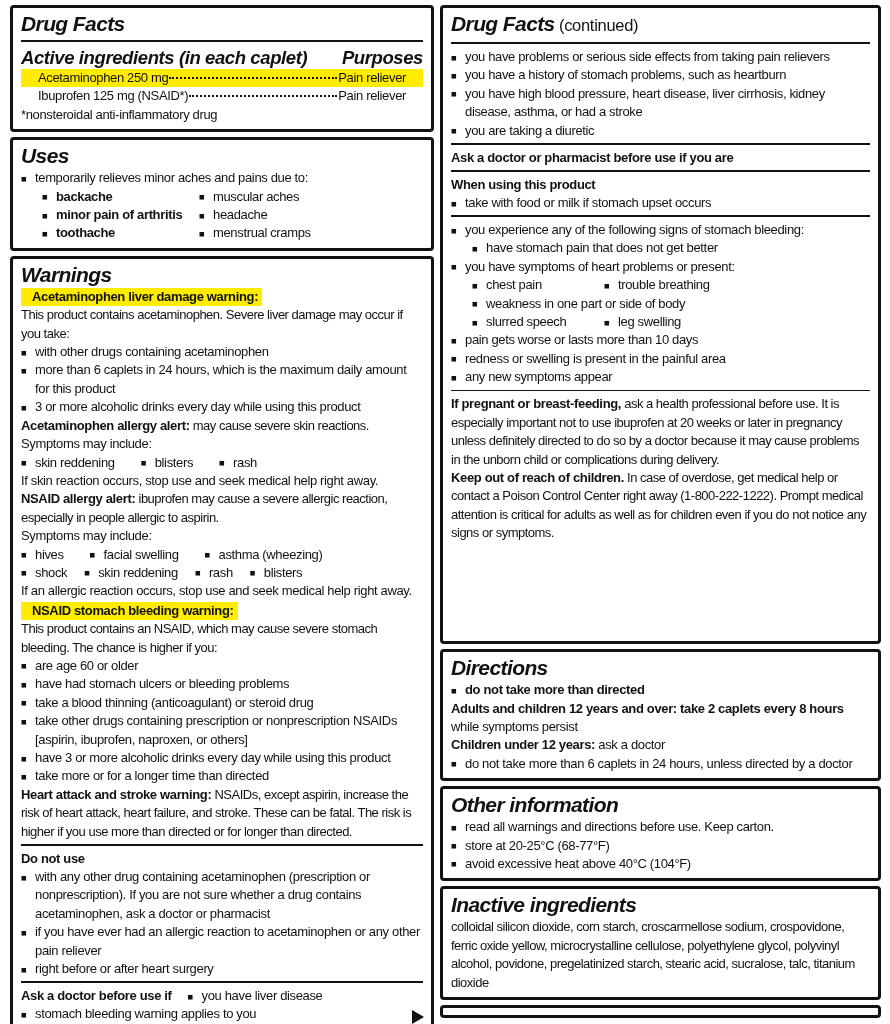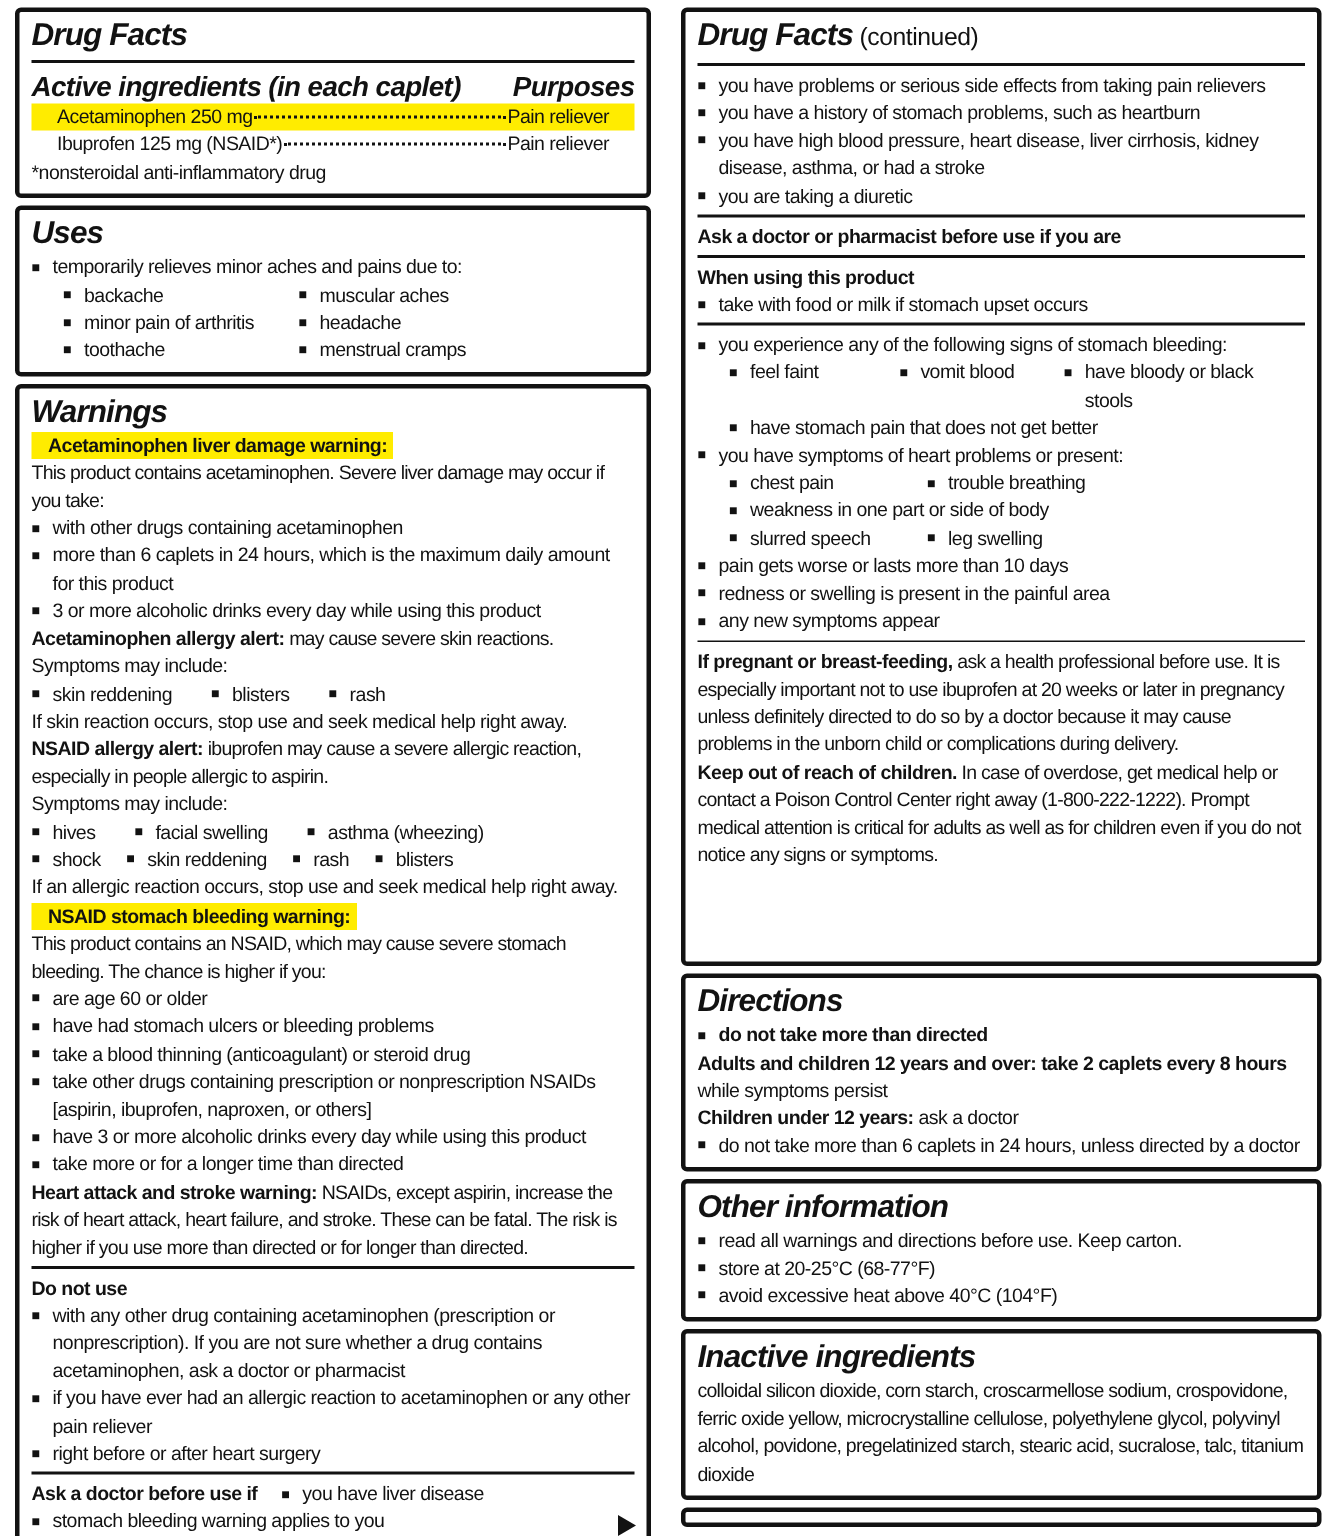--- a/index.html
+++ b/index.html
@@ -2,21 +2,21 @@
 <html style="--hl: #ffec00;"><head>
 <meta charset="utf-8">
 <style>
   html,body{margin:0;padding:0;background:#ffffff;}
   body{
     width:890px;height:1024px;overflow:hidden;
     font-family:"Liberation Sans","DejaVu Sans",sans-serif;
     color:#121212;
     -webkit-font-smoothing:antialiased;
   }
-  .page{display:flex;gap:20px;padding:5px 9px 6px 10px;box-sizing:border-box;height:836px;}
+  .page{display:flex;gap:6px;padding:5px 9px 6px 10px;box-sizing:border-box;height:836px;}
   .col{display:flex;flex-direction:column;gap:5px;height:1013px;box-sizing:border-box;}
   .col.left{width:424px;flex:0 0 424px;}
   .col.right{flex:1;}
   .box{
     border:3px solid #121212;border-radius:4px;background:#fff;
     padding:2px 8px 5px 8px;box-sizing:border-box;position:relative;
   }
   .grow{flex:1 1 auto;}
   .rule{height:2px;background:#121212;margin:3px 0 4px 0;}
   .rule.thin{height:1.6px;}
@@ -37,21 +37,21 @@
   .irow .li{margin-right:26px;}
   .irow.g18 .li{margin-right:17px;}
   .irow .li:last-child{margin-right:0;}
   .lvl2{margin-left:21px;}
   .c2 .li:first-child{width:118px;margin-right:0;}
   .c3 .li:nth-child(1){width:100px;margin-right:0;}
   .c3 .li:nth-child(2){width:96px;margin-right:0;}
   
   .uses-cols{display:flex;margin-left:21px;}
   .ucol{display:flex;flex-direction:column;}
-  .ucol.first{width:157px;}
+  .ucol.first{width:157px;font-weight:bold;}
   
   .ing-row{display:flex;align-items:baseline;padding:0 17px;}
   .ing-row.hl-row{background:var(--hl);}
   .leader{flex:1;border-bottom:2px dotted #121212;margin:0 1px;transform:translateY(-3px);min-width:20px;}
   
   .hl-band{display:inline-block;background:var(--hl);padding:0 4px 0 11px;font-weight:bold;}
   
   .inline-row{display:flex;align-items:flex-end;}
   .inline-row .li{margin-left:16px;}
   
@@ -188,25 +188,20 @@
         </div>
       <div class="rule thin"></div>
       <div class="t bhead">Ask a doctor or pharmacist before use if you are</div>
       <div class="rule thin"></div>
       <div class="t bhead">When using this product</div>
       <div class="t">
           <div class="li">take with food or milk if stomach upset occurs</div>
         </div>
       <div class="rule thin"></div>
       <div class="t li">you experience any of the following signs of stomach bleeding:</div>
-      <div class="t irow c3 lvl2">
-          <span class="li">feel faint</span>
-          <span class="li">vomit blood</span>
-          <span class="li">have bloody or black stools</span>
-        </div>
       <div class="t lvl2">
           <div class="li">have stomach pain that does not get better</div>
         </div>
       <div class="t li">you have symptoms of heart problems or present:</div>
       <div class="t irow c2 lvl2">
           <span class="li">chest pain</span>
           <span class="li">trouble breathing</span>
         </div>
       <div class="t lvl2">
           <div class="li">weakness in one part or side of body</div>

